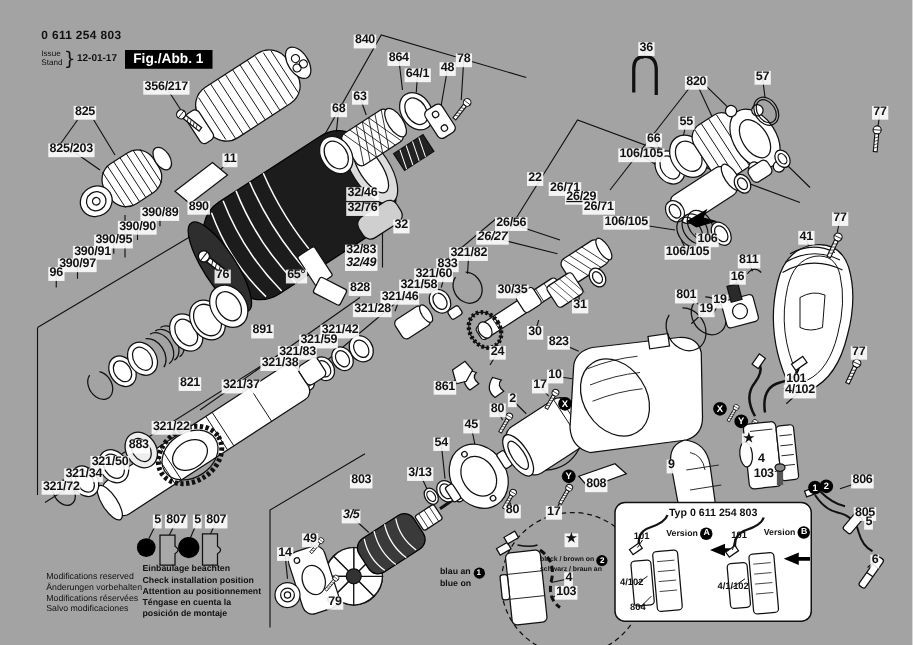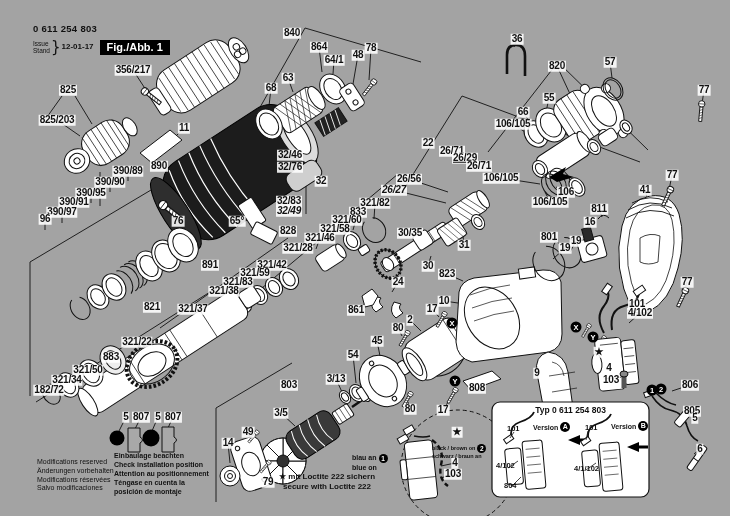--- a/index.html
+++ b/index.html
@@ -638,28 +638,28 @@
       <span class="plabel" style="left: 444px; top: 301px;">10</span>
       <span class="plabel" style="left: 432px; top: 309px;">17</span>
       <span class="plabel" style="left: 410px; top: 320px;">2</span>
       <span class="plabel" style="left: 398px; top: 328px;">80</span>
       <span class="plabel" style="left: 377px; top: 341px;">45</span>
       <span class="plabel" style="left: 353px; top: 355px;">54</span>
       <span class="plabel" style="left: 137px; top: 342px;">321/22</span>
       <span class="plabel" style="left: 111px; top: 357px;">883</span>
       <span class="plabel" style="left: 88px; top: 370px;">321/50</span>
       <span class="plabel" style="left: 67px; top: 380px;">321/34</span>
-      <span class="plabel" style="left: 49px; top: 390px;">182/72</span>
+      <span class="plabel" style="left: 49px; top: 390px;">321/72</span>
       <span class="plabel" style="left: 126px; top: 417px;">5</span>
       <span class="plabel" style="left: 141px; top: 417px;">807</span>
       <span class="plabel" style="left: 158px; top: 417px;">5</span>
       <span class="plabel" style="left: 173px; top: 417px;">807</span>
       <span class="plabel" style="left: 289px; top: 385px;">803</span>
       <span class="plabel" style="left: 336px; top: 379px;">3/13</span>
-      <span class="plabel" style="left: 281px; top: 413px;">3/5</span>
+      <span class="plabel" style="left: 281px; top: 413px; font-style: italic;">3/5</span>
       <span class="plabel" style="left: 248px; top: 432px;">49</span>
       <span class="plabel" style="left: 228px; top: 443px;">14</span>
       <span class="plabel" style="left: 268px; top: 482px;">79</span>
       <span class="plabel" style="left: 477px; top: 388px;">808</span>
       <span class="plabel" style="left: 537px; top: 373px;">9</span>
       <span class="plabel" style="left: 410px; top: 409px;">80</span>
       <span class="plabel" style="left: 443px; top: 410px;">17</span>
       <span class="plabel" style="left: 549px; top: 237px;">801</span>
       <span class="plabel" style="left: 576px; top: 241px;">19</span>
       <span class="plabel" style="left: 565px; top: 248px;">19</span>
@@ -696,24 +696,20 @@
     <span class="lb">Modifications réservées</span>
     <span class="lb">Salvo modificaciones</span>
   </div>
   <div class="install">
     <span class="lb">Einbaulage beachten</span>
     <span class="lb">Check installation position</span>
     <span class="lb">Attention au positionnement</span>
     <span class="lb">Téngase en cuenta la</span>
     <span class="lb">posición de montaje</span>
   </div>
-  <div class="loctite">
-    <span><span>★</span> <span>mit Loctite 222 sichern</span></span>
-    <span class="lb">secure with Loctite 222</span>
-  </div>
   <div class="blau">
     <span class="lb"><span>blau an</span><span class="mk-inline">1</span></span>
     <span class="lb">blue on</span>
   </div>
   <div class="blackbrown">
     <span class="lb"><span>black / brown on</span><span class="mk-inline">2</span></span>
     <span class="lb">schwarz / braun an</span>
   </div>
   <div class="vb-title">Typ 0 611 254 803</div>
   <span class="vtext" style="left:507px;top:425px">101</span>

